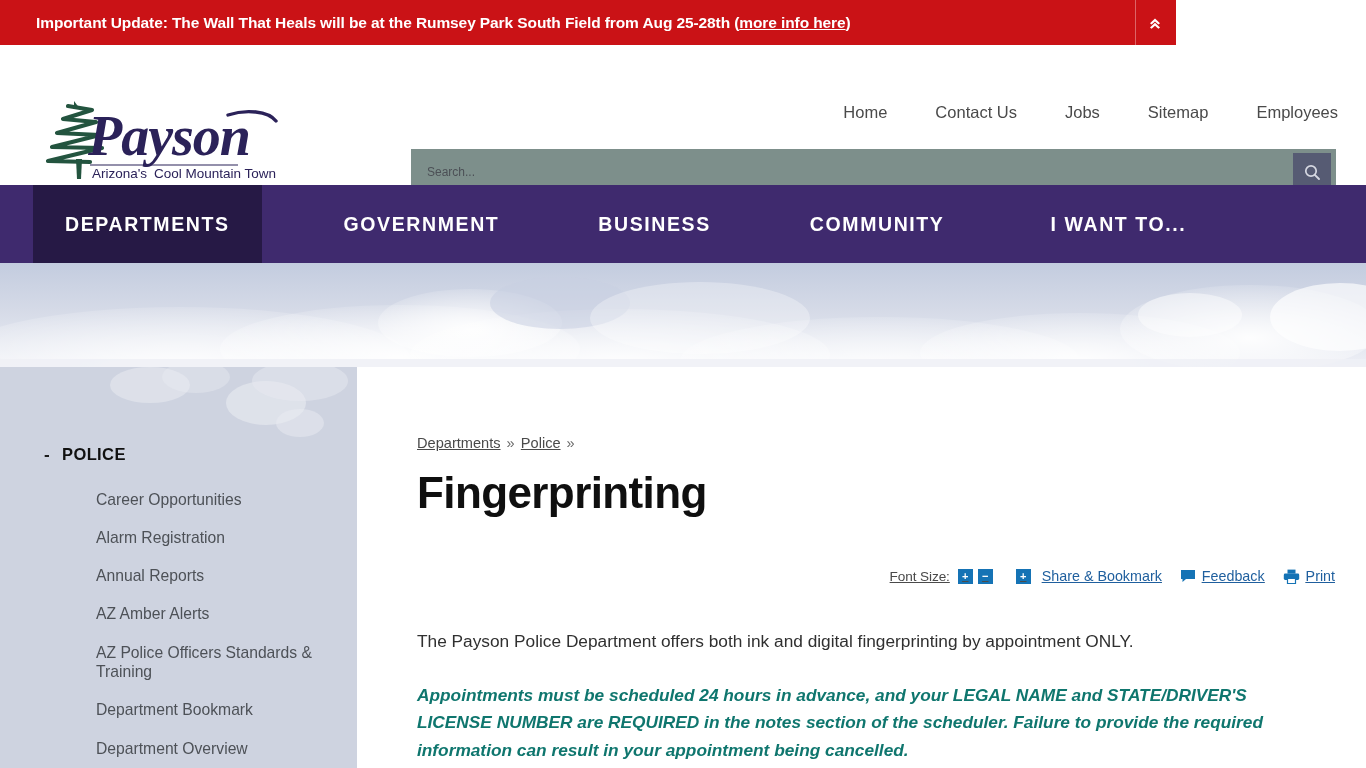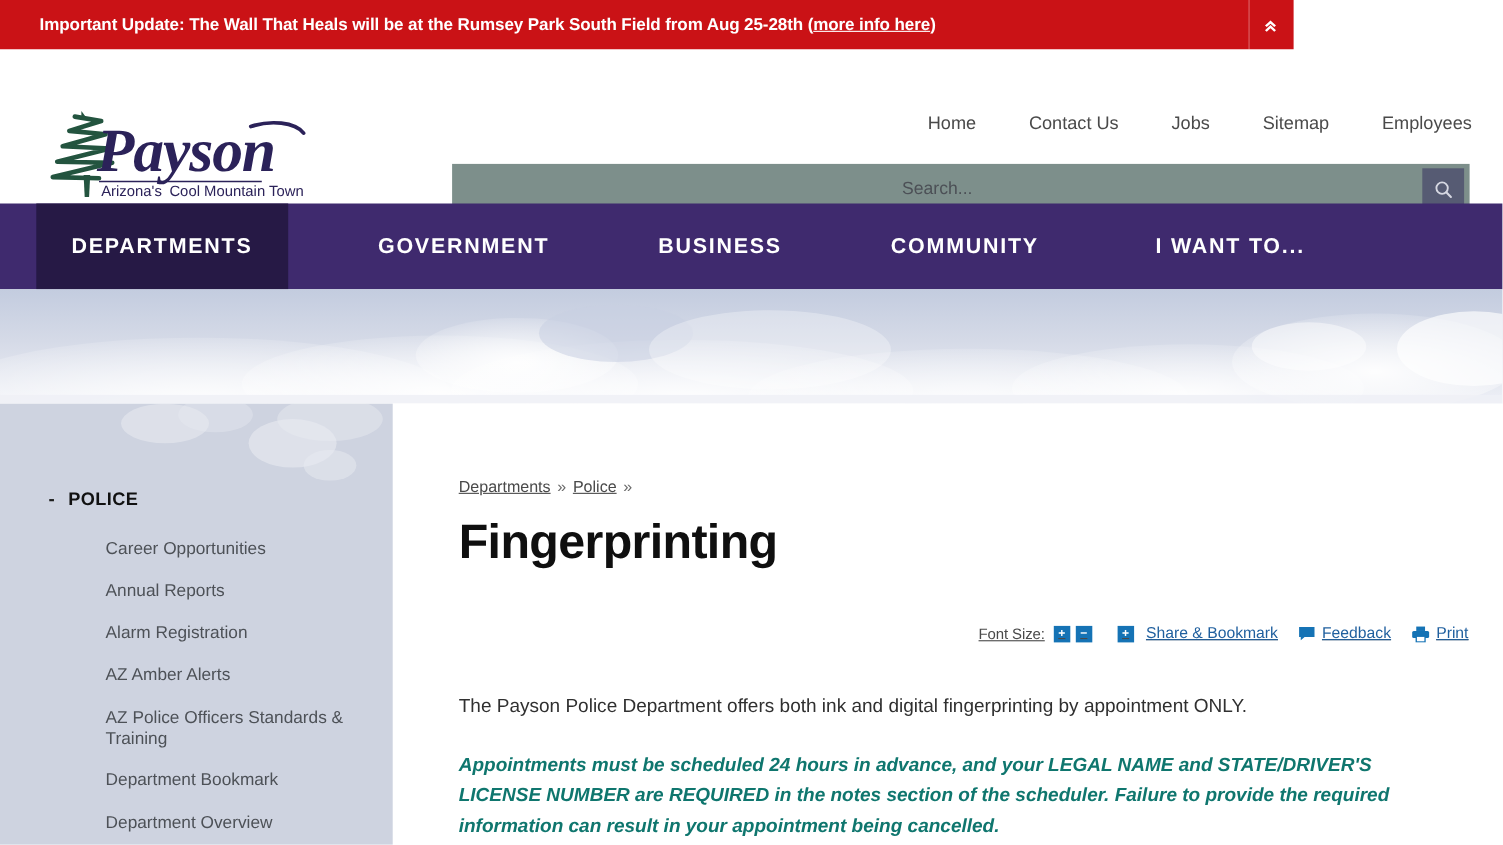--- a/index.html
+++ b/index.html
@@ -82,24 +82,23 @@
     width: 925px; height: 46px;
     background: #7d8f8b;
     display: flex; align-items: center;
   }
   .search-input {
     flex: 1;
     height: 46px;
     border: 0; outline: 0;
     background: transparent;
     padding: 0 16px;
-    font-size: 16px;
+    font-size: 12px;
     font-family: "Liberation Sans", sans-serif;
     color: #3a3f44;
-    text-align: center;
   }
   .search-input::placeholder { color: #4c5056; opacity: 1; }
   .search-btn {
     width: 38px; height: 38px;
     margin-right: 5px;
     background: #565b73;
     border: 0;
     display: flex; align-items: center; justify-content: center;
     cursor: pointer;
   }
@@ -379,22 +378,22 @@
       <ellipse cx="266" cy="36" rx="40" ry="22" fill="#ffffff" opacity="0.60"></ellipse>
       <ellipse cx="300" cy="14" rx="48" ry="20" fill="#ffffff" opacity="0.45"></ellipse>
       <ellipse cx="300" cy="56" rx="24" ry="14" fill="#ffffff" opacity="0.50"></ellipse>
     </svg>
     <div class="sidebar-inner">
       <div class="side-head">
         <span class="side-toggle">-</span>
         <span class="side-head-label">POLICE</span>
       </div>
       <a class="side-link">Career Opportunities</a>
+      <a class="side-link">Alarm Registration</a>
       <a class="side-link">Annual Reports</a>
-      <a class="side-link">Alarm Registration</a>
       <a class="side-link">AZ Amber Alerts</a>
       <a class="side-link">AZ Police Officers Standards &amp; Training</a>
       <a class="side-link">Department Bookmark</a>
       <a class="side-link">Department Overview</a>
     </div>
   </aside>
 
   <div class="content-gutter"></div>
 
   <main class="content">

